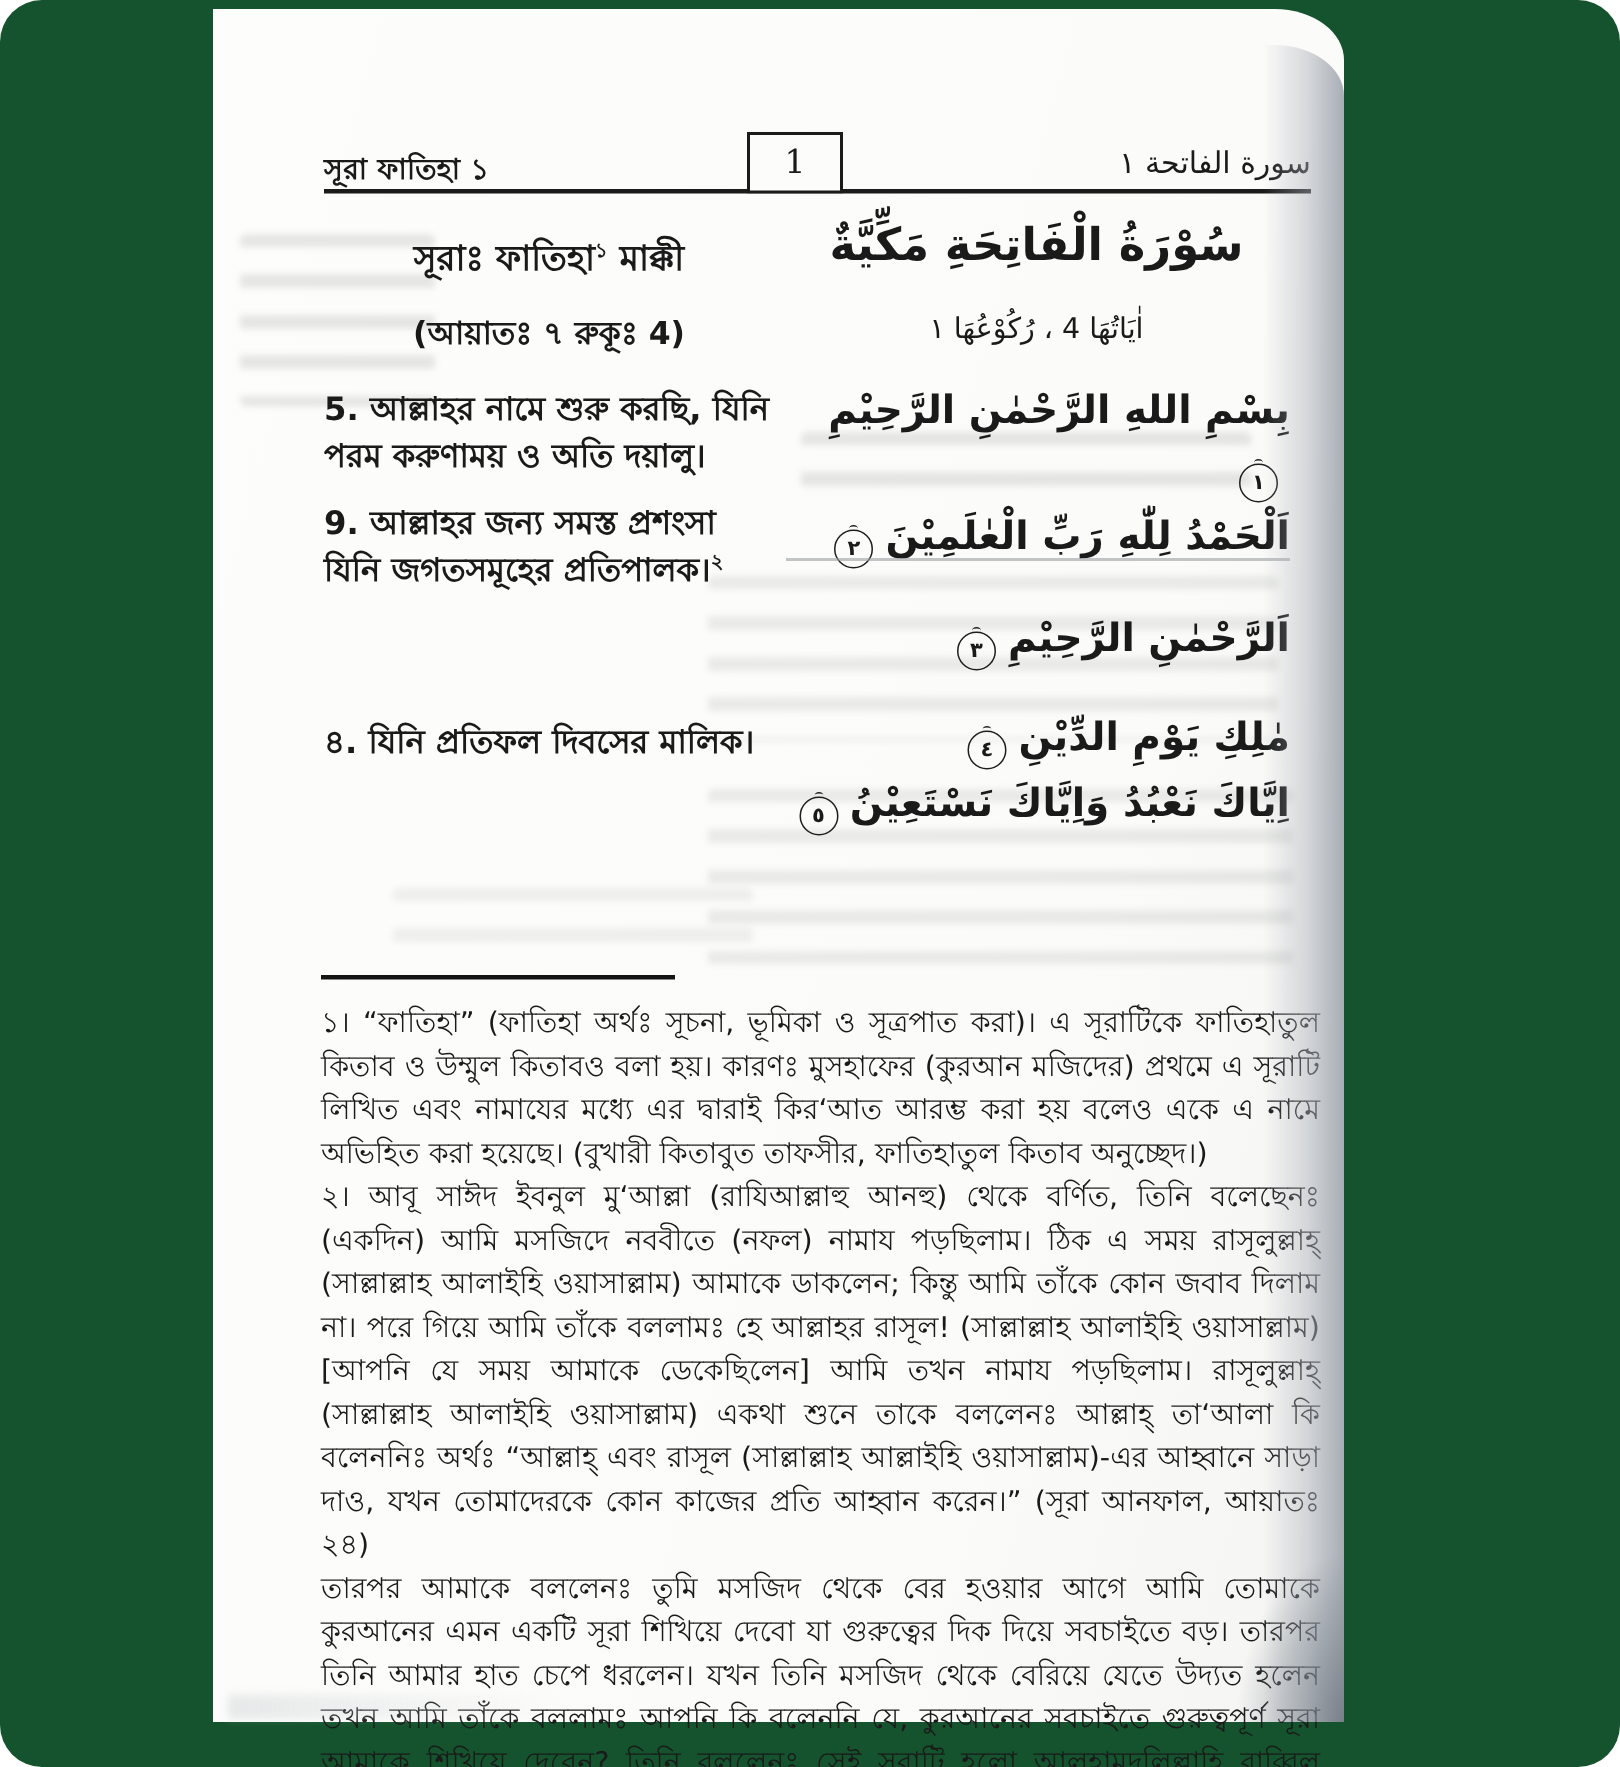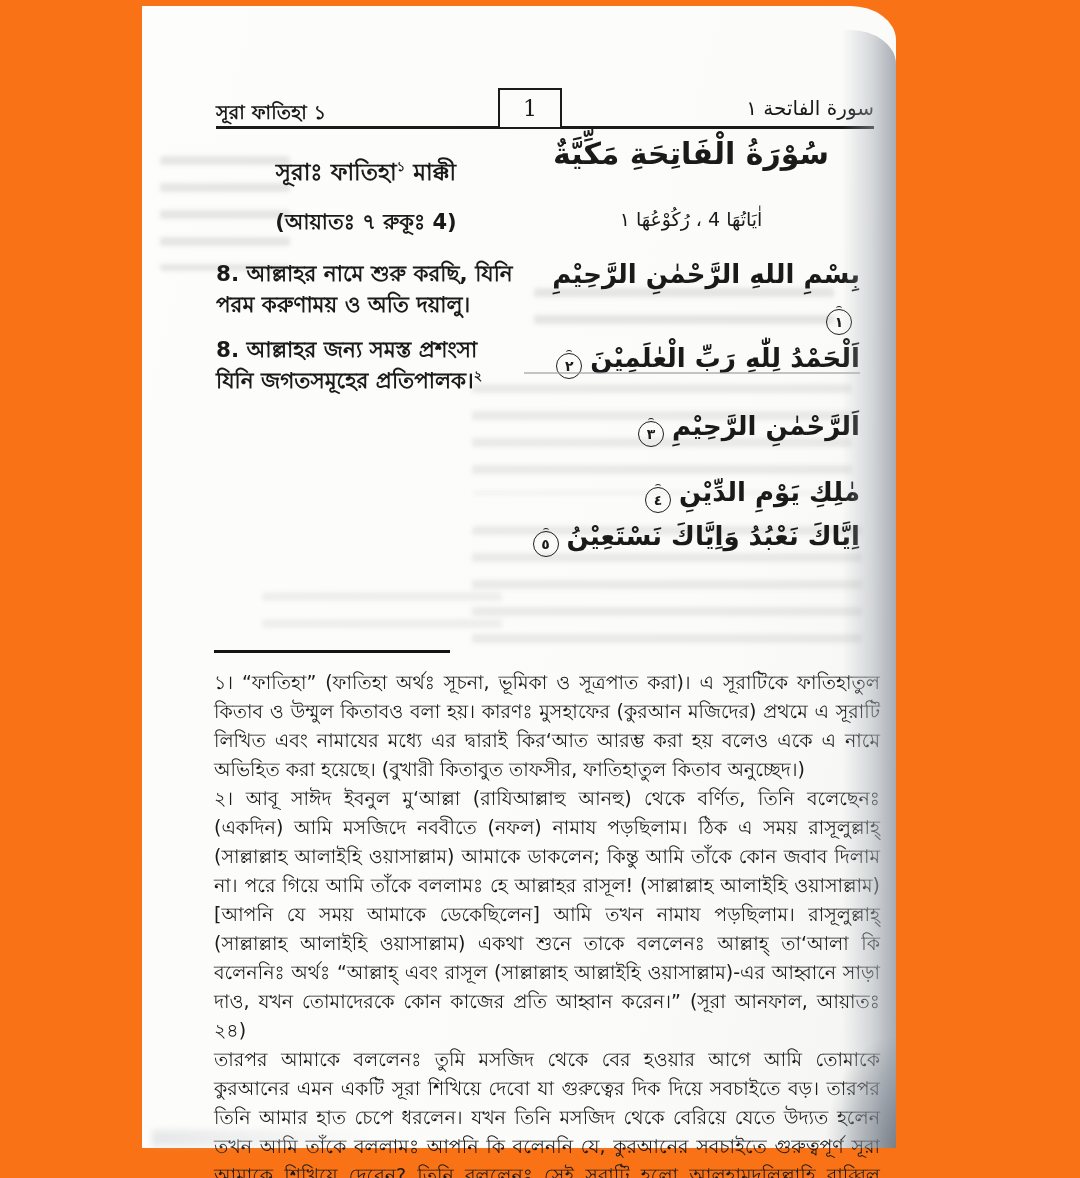--- a/index.html
+++ b/index.html
@@ -1,20 +1,20 @@
 <!DOCTYPE html>
 <html><head>
 <meta charset="utf-8">
 <style>
   * { margin:0; padding:0; box-sizing:border-box; }
   html,body { background:#ffffff; }
   .photo {
     position:relative; width:1080px; height:1178px;
-    background:#f97316; overflow:hidden;
-    font-family:"DejaVu Sans", sans-serif; color:#1a1a1a;
+    background:#14532d; overflow:hidden;
+    font-family:"DejaVu Sans", sans-serif; color:#1a1a1a;border-radius:28px;
   }
   .page {
     position:absolute; left:142px; top:6px; width:754px; height:1142px;
     background:linear-gradient(105deg,#fdfdfc 0%, #fbfbf9 70%, #f4f4f2 100%);
     border-top-right-radius:46px 34px;
   }
   .edge-shadow {
     position:absolute; top:24px; right:0; bottom:0; width:54px;
     background:linear-gradient(to right, rgba(255,255,255,0) 0%, rgba(168,174,182,0.45) 55%, rgba(148,155,165,0.8) 100%);
     border-top-right-radius:46px 34px;
@@ -63,21 +63,21 @@
   .bn-meta    { top:200px; font-size:21px; text-align:center; }
   .bn-verse   { font-size:21.5px; line-height:31px; text-align:left; }
   .bn-v1 { top:252px; }
   .bn-v2 { top:328px; }
   .bn-v3 { top:404px; }
   .bn-v4 { top:474px; }
   .bn-v5 { top:514px; }
   sup.fnref { font-size:13px; vertical-align:super; line-height:0; }
 
   .ar { position:absolute; left:380px; width:338px; direction:rtl; font-weight:bold; }
-  .ar-title { top:130px; font-size:30px; text-align:center; }
+  .ar-title { top:140px; font-size:30px; text-align:center; }
   .ar-meta  { top:202px; font-size:19px; text-align:center; font-weight:normal; }
   .ar-verse { font-size:26px; line-height:40px; text-align:right; }
   .ar-v1 { top:248px; }
   .ar-v2 { top:332px; }
   .ar-v3 { top:400px; }
   .ar-v4 { top:466px; }
   .ar-v5 { top:510px; }
   .am {
     display:inline-flex; width:26px; height:26px;
     border:1.7px solid #1e1e1e; border-radius:50%;
@@ -129,22 +129,23 @@
     <div class="ar ar-title">سُوْرَةُ الْفَاتِحَةِ مَكِّيَّةٌ</div>
     <div class="ar ar-meta">اٰيَاتُهَا 4 ، رُكُوْعُهَا ١</div>
 
     <div class="ar ar-verse ar-v1"><span>بِسْمِ اللهِ الرَّحْمٰنِ الرَّحِيْمِ</span><span class="am">١</span></div>
     <div class="ar ar-verse ar-v2"><span>اَلْحَمْدُ لِلّٰهِ رَبِّ الْعٰلَمِيْنَ</span><span class="am">٢</span></div>
     <div class="print-artifact-line"></div>
     <div class="ar ar-verse ar-v3"><span>اَلرَّحْمٰنِ الرَّحِيْمِ</span><span class="am">٣</span></div>
     <div class="ar ar-verse ar-v4"><span>مٰلِكِ يَوْمِ الدِّيْنِ</span><span class="am">٤</span></div>
     <div class="ar ar-verse ar-v5"><span>اِيَّاكَ نَعْبُدُ وَاِيَّاكَ نَسْتَعِيْنُ</span><span class="am">٥</span></div>
 
-    <div class="bn bn-verse bn-v1"><span>8. আল্লাহর নামে শুরু করছি, যিনি পরম করুণাময় ও অতি দয়ালু।</span></div>
-    <div class="bn bn-verse bn-v2"><span>8. আল্লাহর জন্য সমস্ত প্রশংসা যিনি জগতসমূহের প্রতিপালক।</span><sup class="fnref">২</sup></div>
+    <div class="bn bn-verse bn-v1"><span>5. আল্লাহর নামে শুরু করছি, যিনি পরম করুণাময় ও অতি দয়ালু।</span></div>
+    <div class="bn bn-verse bn-v2"><span>9. আল্লাহর জন্য সমস্ত প্রশংসা যিনি জগতসমূহের প্রতিপালক।</span><sup class="fnref">২</sup></div>
+    <div class="bn bn-verse bn-v4"><span>৪. যিনি প্রতিফল দিবসের মালিক।</span></div>
 
     <div class="fn-sep"></div>
     <div class="footnotes">
       <p>১। “ফাতিহা” (ফাতিহা অর্থঃ সূচনা, ভূমিকা ও সূত্রপাত করা)। এ সূরাটিকে ফাতিহাতুল কিতাব ও উম্মুল কিতাবও বলা হয়। কারণঃ মুসহাফের (কুরআন মজিদের) প্রথমে এ সূরাটি লিখিত এবং নামাযের মধ্যে এর দ্বারাই কির‘আত আরম্ভ করা হয় বলেও একে এ নামে অভিহিত করা হয়েছে। (বুখারী কিতাবুত তাফসীর, ফাতিহাতুল কিতাব অনুচ্ছেদ।)</p>
       <p>২। আবূ সাঈদ ইবনুল মু‘আল্লা (রাযিআল্লাহু আনহু) থেকে বর্ণিত, তিনি বলেছেনঃ (একদিন) আমি মসজিদে নববীতে (নফল) নামায পড়ছিলাম। ঠিক এ সময় রাসূলুল্লাহ্ (সাল্লাল্লাহ আলাইহি ওয়াসাল্লাম) আমাকে ডাকলেন; কিন্তু আমি তাঁকে কোন জবাব দিলাম না। পরে গিয়ে আমি তাঁকে বললামঃ হে আল্লাহর রাসূল! (সাল্লাল্লাহ আলাইহি ওয়াসাল্লাম) [আপনি যে সময় আমাকে ডেকেছিলেন] আমি তখন নামায পড়ছিলাম। রাসূলুল্লাহ্ (সাল্লাল্লাহ আলাইহি ওয়াসাল্লাম) একথা শুনে তাকে বললেনঃ আল্লাহ্ তা‘আলা কি বলেননিঃ অর্থঃ “আল্লাহ্ এবং রাসূল (সাল্লাল্লাহ আল্লাইহি ওয়াসাল্লাম)-এর আহ্বানে সাড়া দাও, যখন তোমাদেরকে কোন কাজের প্রতি আহ্বান করেন।” (সূরা আনফাল, আয়াতঃ ২৪)</p>
       <p>তারপর আমাকে বললেনঃ তুমি মসজিদ থেকে বের হওয়ার আগে আমি তোমাকে কুরআনের এমন একটি সূরা শিখিয়ে দেবো যা গুরুত্বের দিক দিয়ে সবচাইতে বড়। তারপর তিনি আমার হাত চেপে ধরলেন। যখন তিনি মসজিদ থেকে বেরিয়ে যেতে উদ্যত হলেন তখন আমি তাঁকে বললামঃ আপনি কি বলেননি যে, কুরআনের সবচাইতে গুরুত্বপূর্ণ সূরা আমাকে শিখিয়ে দেবেন? তিনি বললেনঃ সেই সূরাটি হলো আলহামদুলিল্লাহি রাব্বিল আলামীন। আমাকে ‘সাবউল মাসানী’ বা বার বার পঠিত এ সাতটি আয়াত ও মহান কুরআন দান করা হয়েছে। (অর্থাৎ সূরা ফাতিহাকে “সাবউল মাসানী” বলা হয় এ জন্য যে সূরাটিতে মোট সাতটি আয়াত আছে, যা নামাযে বার বার পঠিত হয়ে থাকে।) (বুখারী, হাদীস নং ৪৪৭৪)</p>
     </div>
 
     <div class="edge-shadow"></div>
     <div class="corner-shadow"></div>

